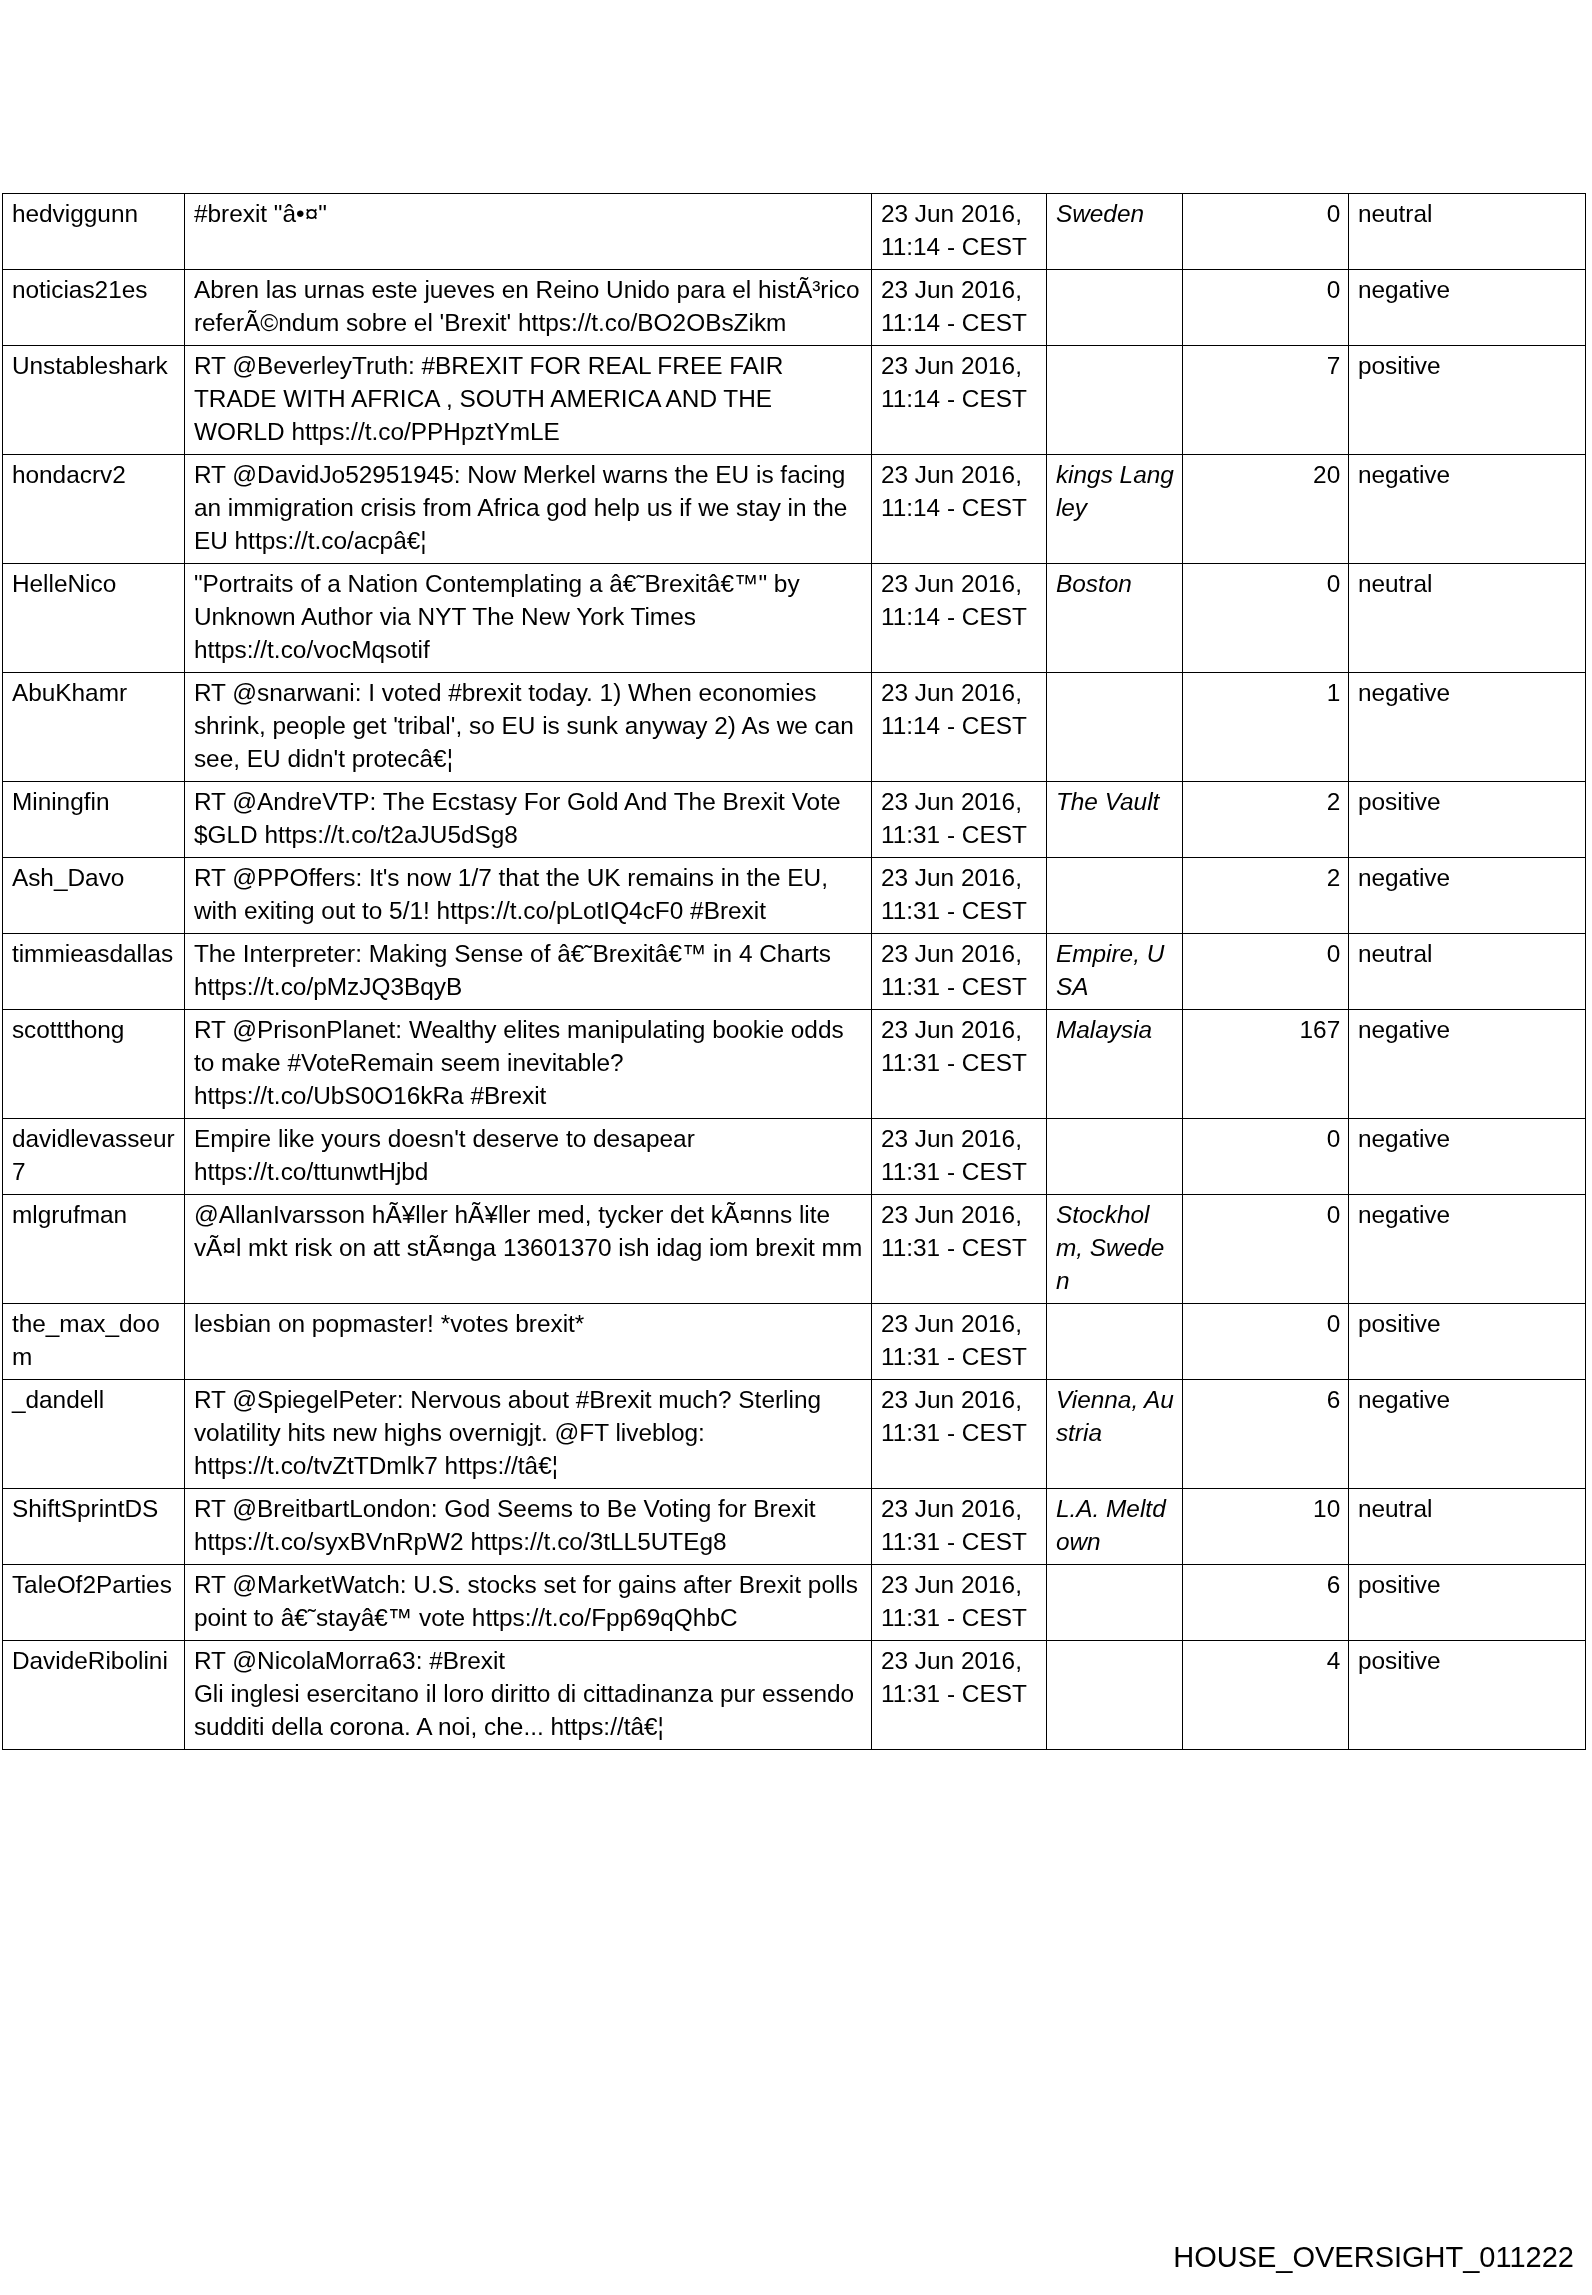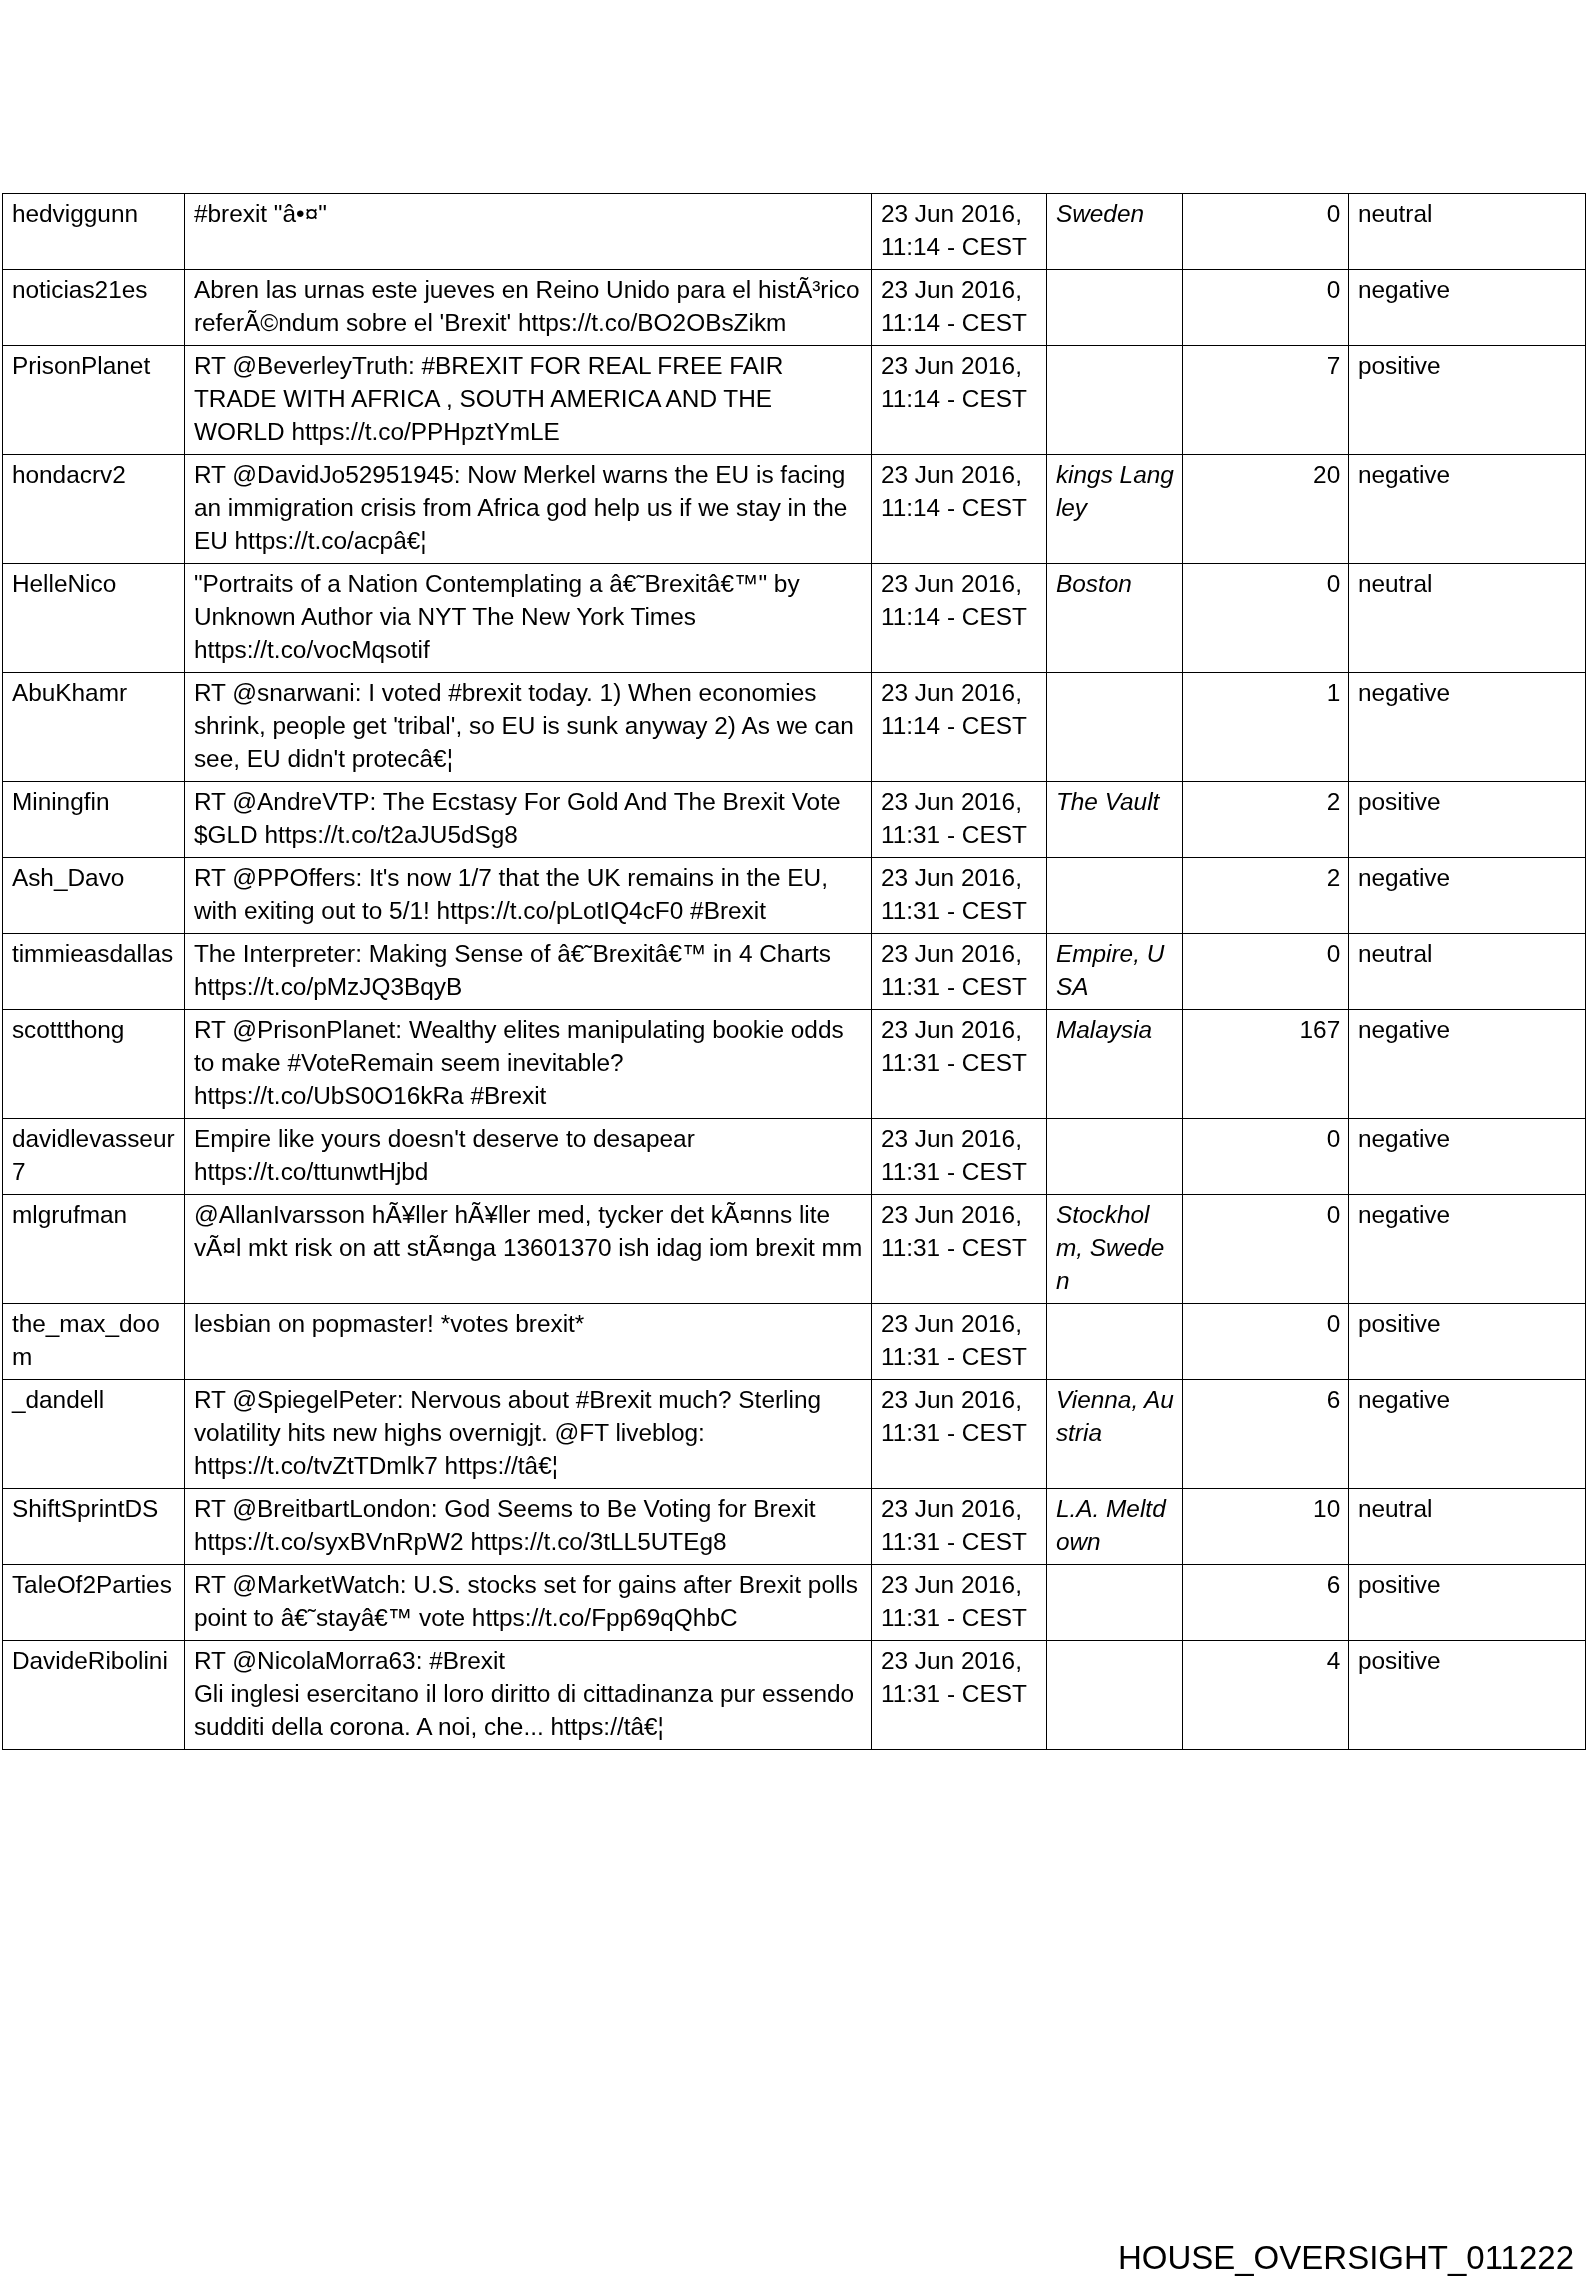--- a/index.html
+++ b/index.html
@@ -55,21 +55,21 @@
     font-style: italic;
   }
   td.col-count {
     text-align: right;
     padding-right: 13px;
   }
   .doc-footer {
     position: absolute;
     right: 18px;
     top: 2241px;
-    font-size: 33px;
+    font-size: 29px;
     line-height: 33px;
     color: #000000;
     white-space: nowrap;
     margin-left: 44px;
   }
 </style>
 </head>
 <body>
 
 <div class="doc-page">
@@ -94,21 +94,21 @@
         </tr>
         <tr>
           <td class="col-username">noticias21es</td>
           <td class="col-tweet">Abren las urnas este jueves en Reino Unido para el histÃ³rico referÃ©ndum sobre el 'Brexit' https://t.co/BO2OBsZikm</td>
           <td class="col-datetime">23 Jun 2016, 11:14 - CEST</td>
           <td class="col-location"></td>
           <td class="col-count">0</td>
           <td class="col-sentiment">negative</td>
         </tr>
         <tr>
-          <td class="col-username">PrisonPlanet</td>
+          <td class="col-username">Unstableshark</td>
           <td class="col-tweet">RT @BeverleyTruth: #BREXIT FOR REAL FREE FAIR TRADE WITH AFRICA , SOUTH AMERICA AND THE WORLD https://t.co/PPHpztYmLE</td>
           <td class="col-datetime">23 Jun 2016, 11:14 - CEST</td>
           <td class="col-location"></td>
           <td class="col-count">7</td>
           <td class="col-sentiment">positive</td>
         </tr>
         <tr>
           <td class="col-username">hondacrv2</td>
           <td class="col-tweet">RT @DavidJo52951945: Now Merkel warns the EU is facing an immigration crisis from Africa god help us if we stay in the EU https://t.co/acpâ€¦</td>
           <td class="col-datetime">23 Jun 2016, 11:14 - CEST</td>

